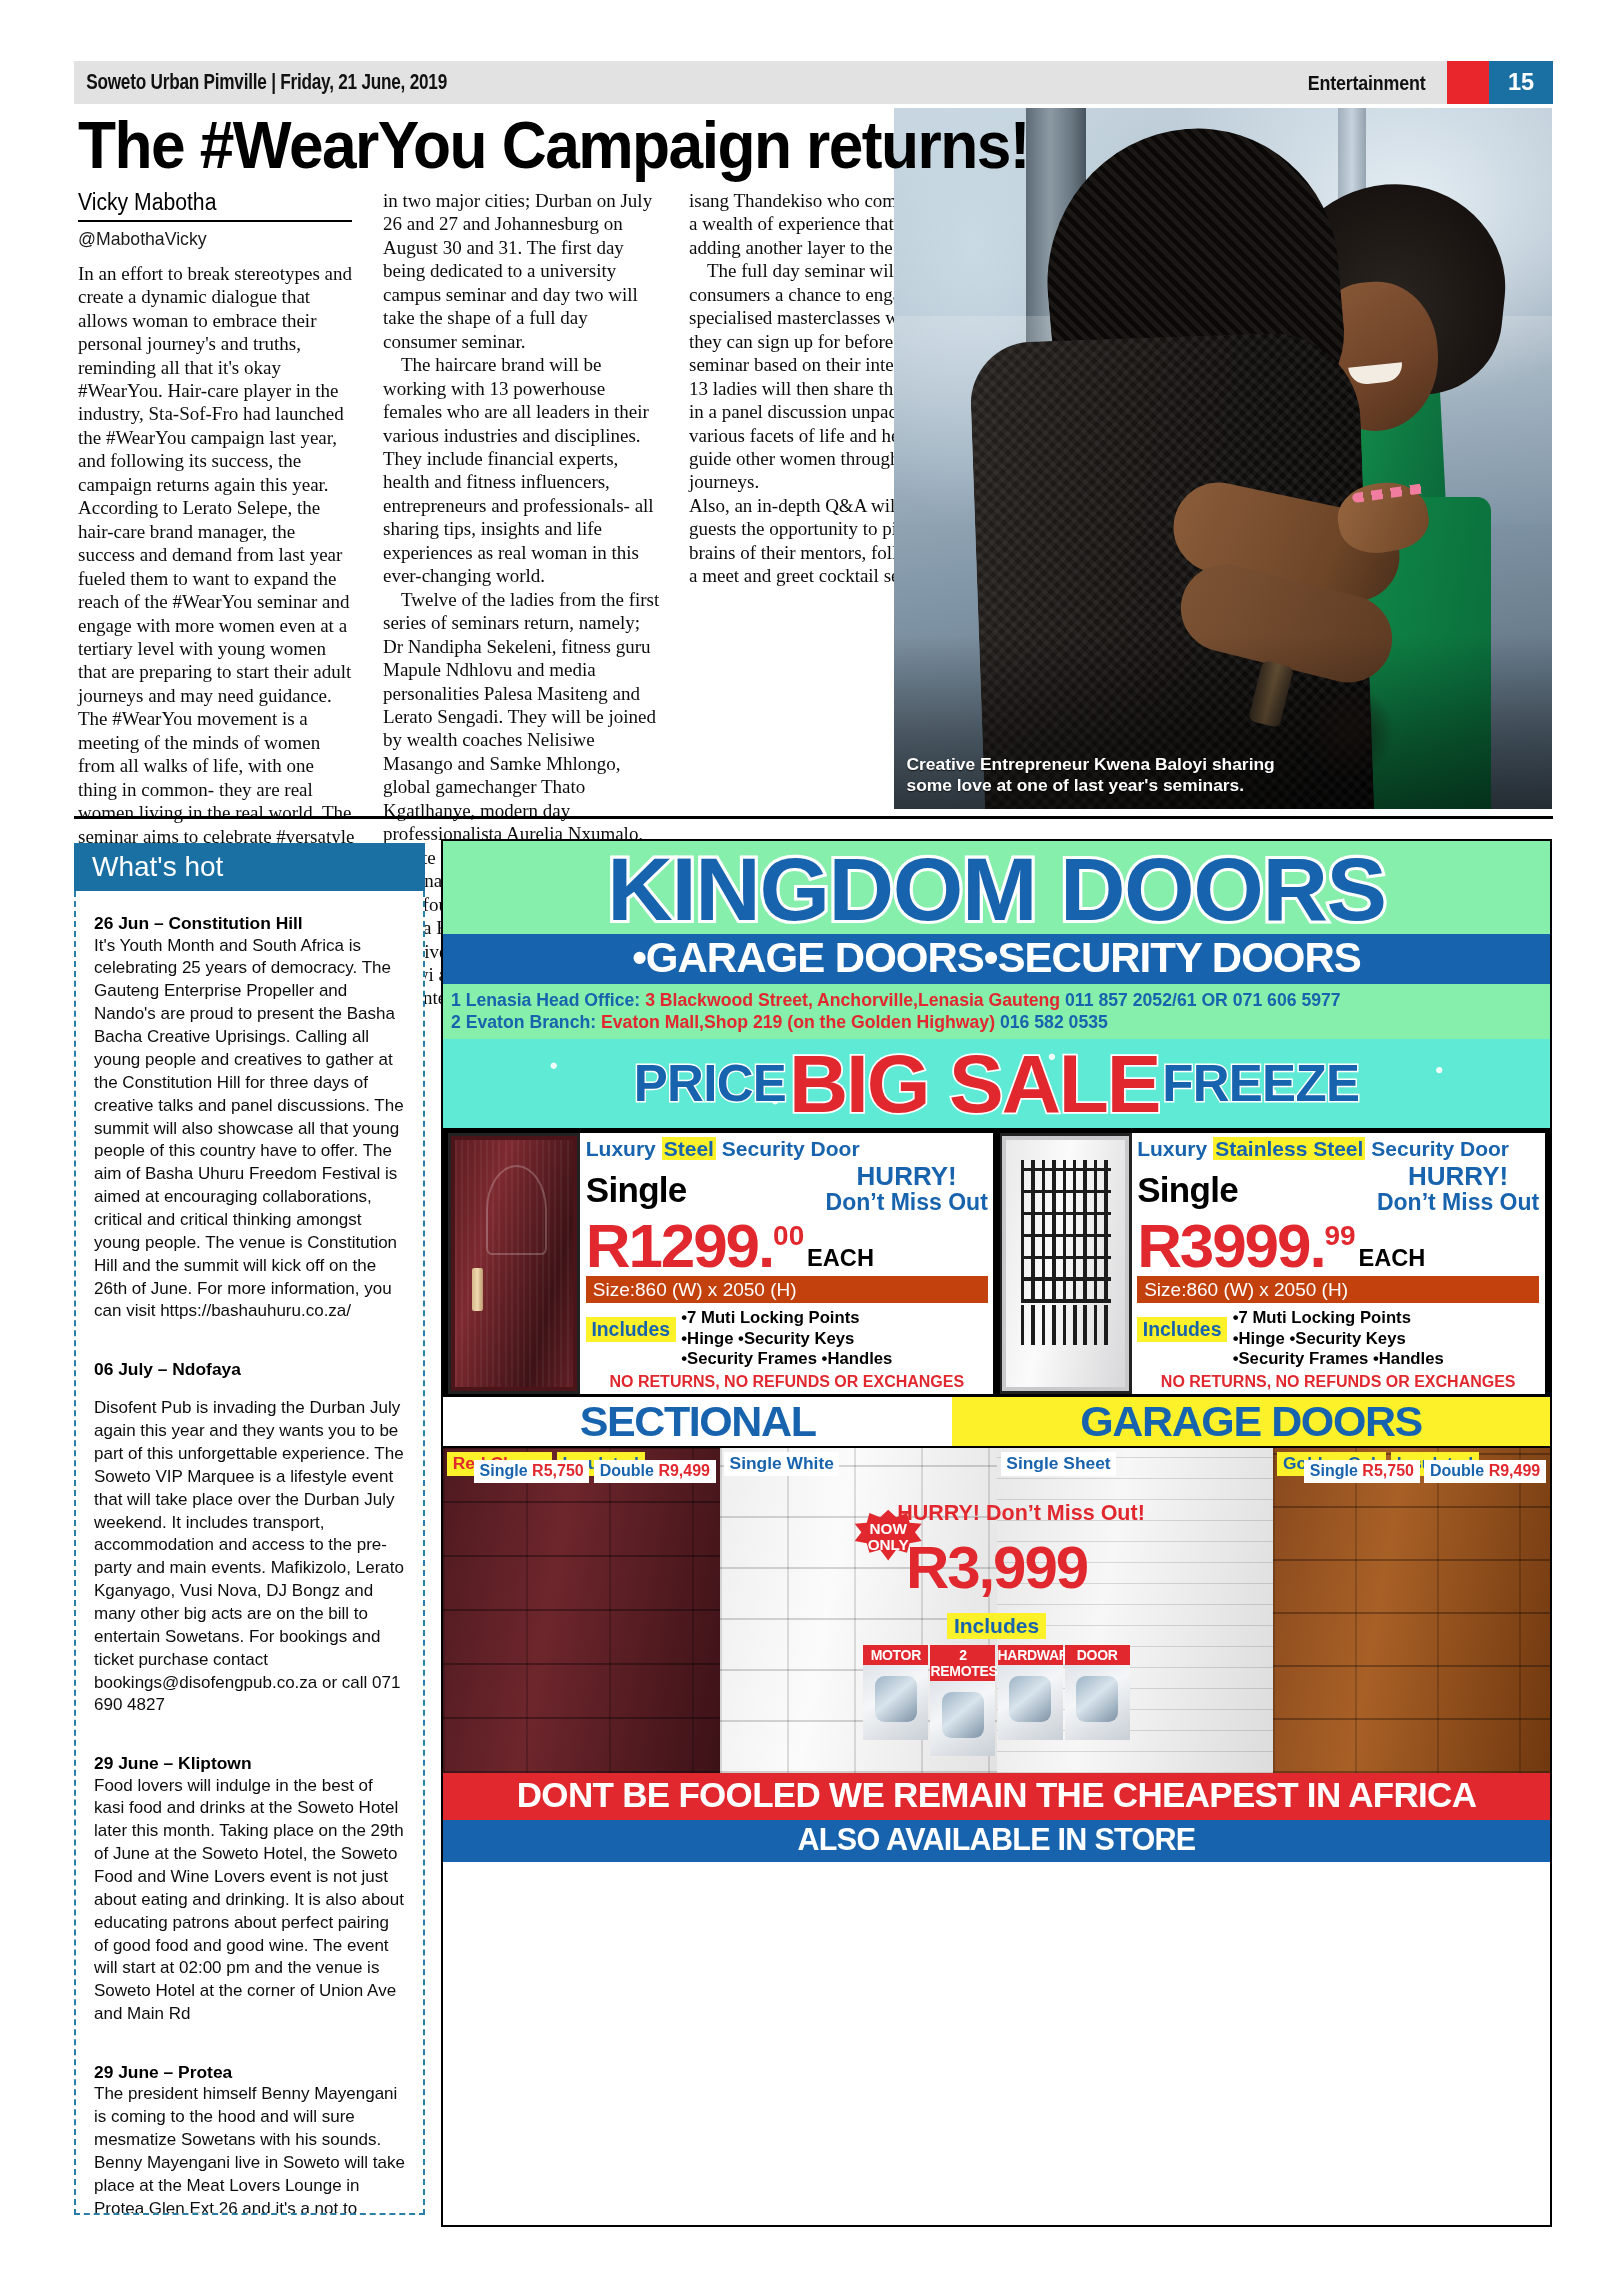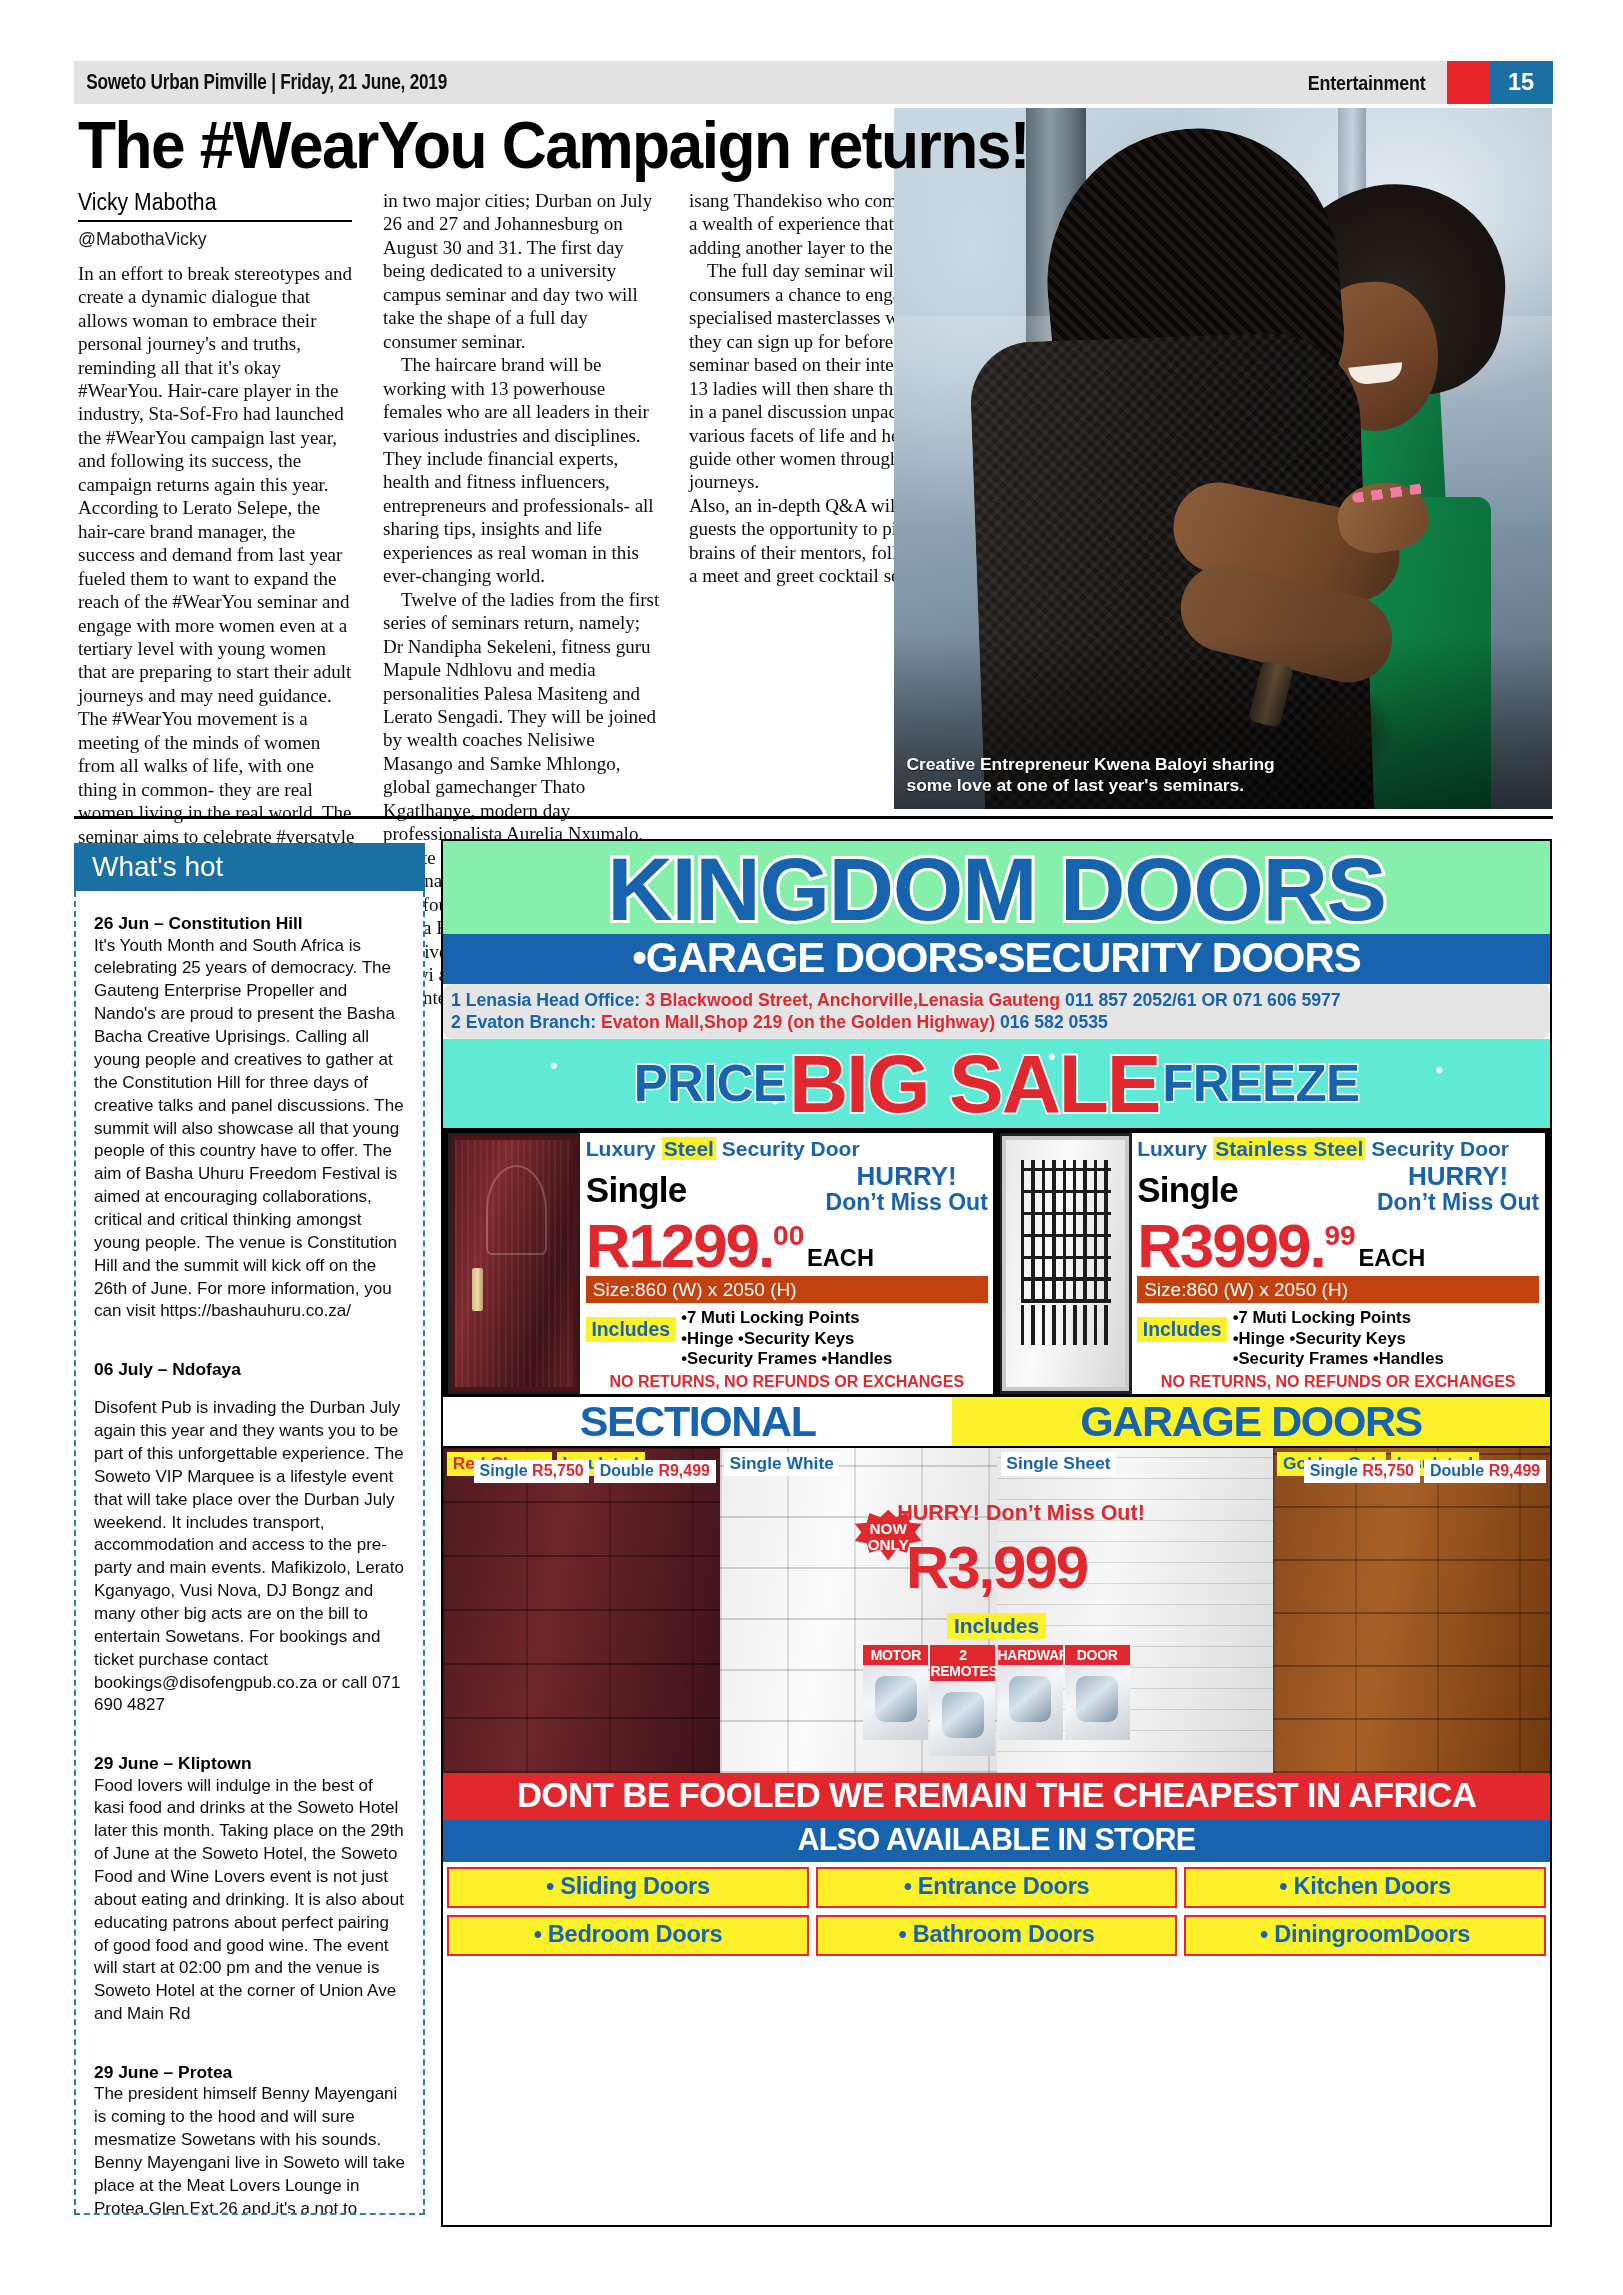--- a/index.html
+++ b/index.html
@@ -253,21 +253,21 @@
   }
 
   .ad-sub {
     background:#1763ad; color:#fff; text-align:center;
     font-size:42px; font-weight:800; letter-spacing:-1px;
     padding:2.8px 0 5.6px 0; line-height:1;
     font-family:"Liberation Sans", sans-serif;
   }
 
   .ad-addr {
-    background:#e5e5e5; padding:4.2px 7px 5.6px 8.3px;border-radius:9px;
+    background:#86efac; padding:4.2px 7px 5.6px 8.3px;
   }
   .addr-row {
     font-size:18px; font-weight:800; line-height:1.25; white-space:nowrap;
     transform:scaleX(0.98); transform-origin:left;
     font-family:"Liberation Sans", sans-serif;
   }
   .c-blue { color:#1763ad; }
   .c-red  { color:#e1282e; }
 
   
@@ -736,29 +736,17 @@
                 <div class="blob"></div>
               </div>
           </div>
         </div>
       </div>
     </div>
 
     <div class="band-red">DONT BE FOOLED WE REMAIN THE CHEAPEST IN AFRICA</div>
     <div class="band-blue">ALSO AVAILABLE IN STORE</div>
 
-    <div class="chips">
-      <div class="chip-row">
-        <div class="chip">• Sliding Doors</div>
-        <div class="chip">• Entrance Doors</div>
-        <div class="chip">• Kitchen Doors</div>
-      </div>
-      <div class="chip-row">
-        <div class="chip">• Bedroom Doors</div>
-        <div class="chip">• Bathroom Doors</div>
-        <div class="chip">• DiningroomDoors</div>
-      </div>
-    </div>
 
   </div>
 
 </div>
 
 
 </body></html>

